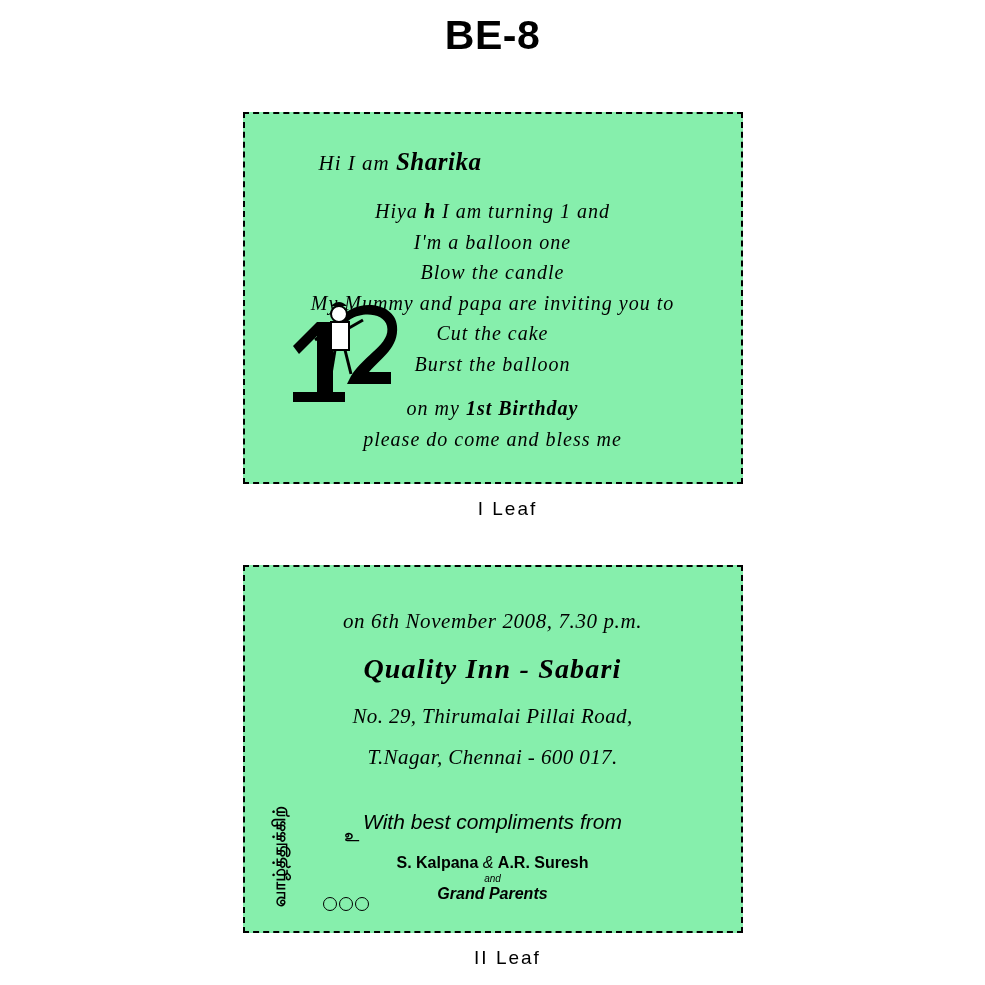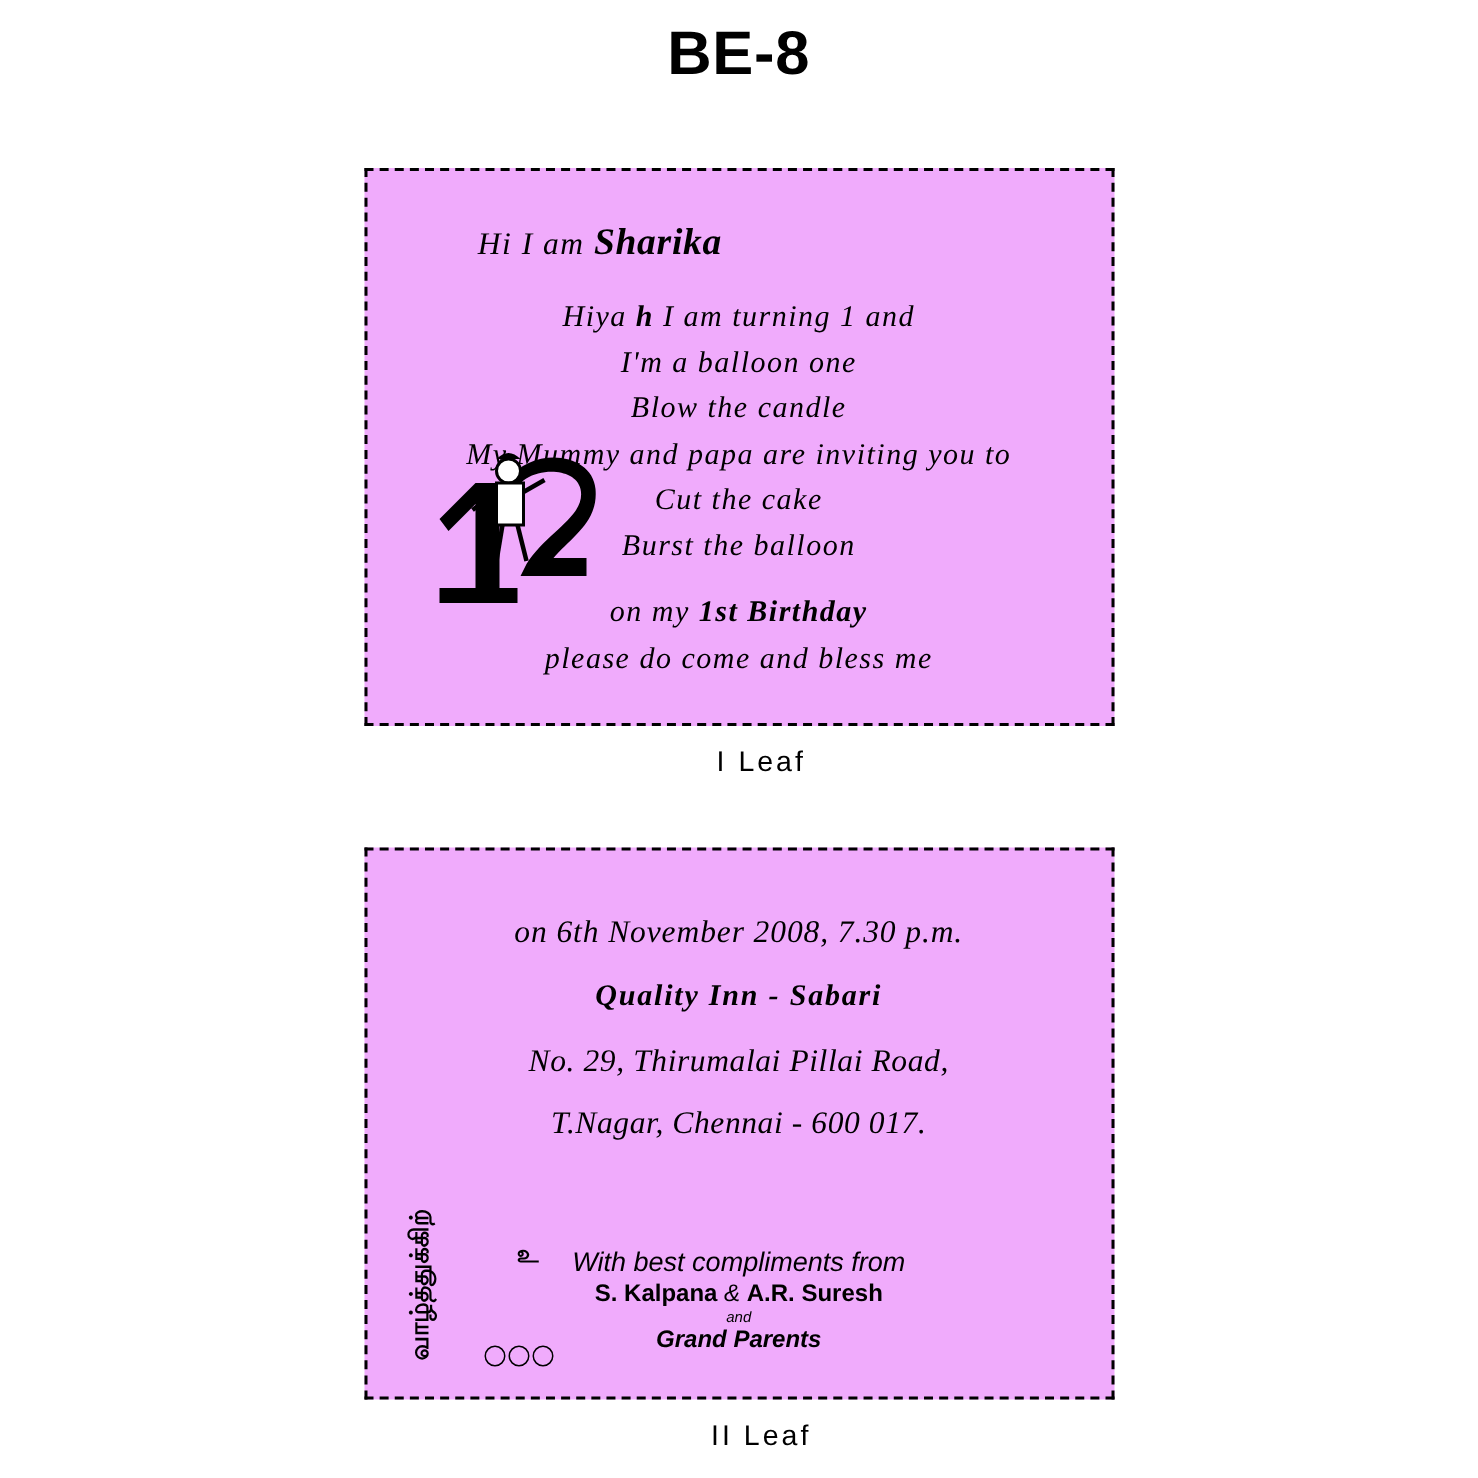--- a/index.html
+++ b/index.html
@@ -29,21 +29,21 @@
   .leaf-block {
     position: absolute;
     left: 0;
     width: 985px;
   }
 
   .card {
     margin: 0 auto;
     box-sizing: border-box;
     border: 2px dashed #000000;
-    background: #f0abfc;
+    background: #86efac;
     position: relative;
   }
 
   .card-1 {
     width: 500px;
     height: 372px;
     padding: 34px 30px 0 30px;
   }
 
   .card-2 {
@@ -116,21 +116,21 @@
     text-align: center;
     font-style: italic;
     font-size: 21px;
     letter-spacing: 0.6px;
     margin-bottom: 19px;
   }
   .ev-venue {
     text-align: center;
     font-style: italic;
     font-weight: bold;
-    font-size: 20px;
+    font-size: 28px;
     letter-spacing: 1.2px;
     margin-bottom: 19px;
   }
   .ev-addr {
     text-align: center;
     font-style: italic;
     font-size: 21px;
     letter-spacing: 0.4px;
     margin-bottom: 16px;
   }
@@ -138,22 +138,22 @@
   .compliments {
     position: absolute;
     left: 0;
     right: 0;
     bottom: 28px;
     text-align: center;
     font-family: "Liberation Sans", sans-serif;
   }
   .comp-from {
     font-style: italic;
-    font-size: 18px;
-    margin-bottom: 2px;
+    font-size: 21px;
+    margin-bottom: 20px;
   }
   .comp-names {
     font-size: 16px;
     margin-bottom: 1px;
   }
   .comp-names b { font-weight: bold; }
   .comp-names .amp { font-style: italic; font-weight: normal; }
   .comp-and {
     font-style: italic;
     font-size: 10px;

